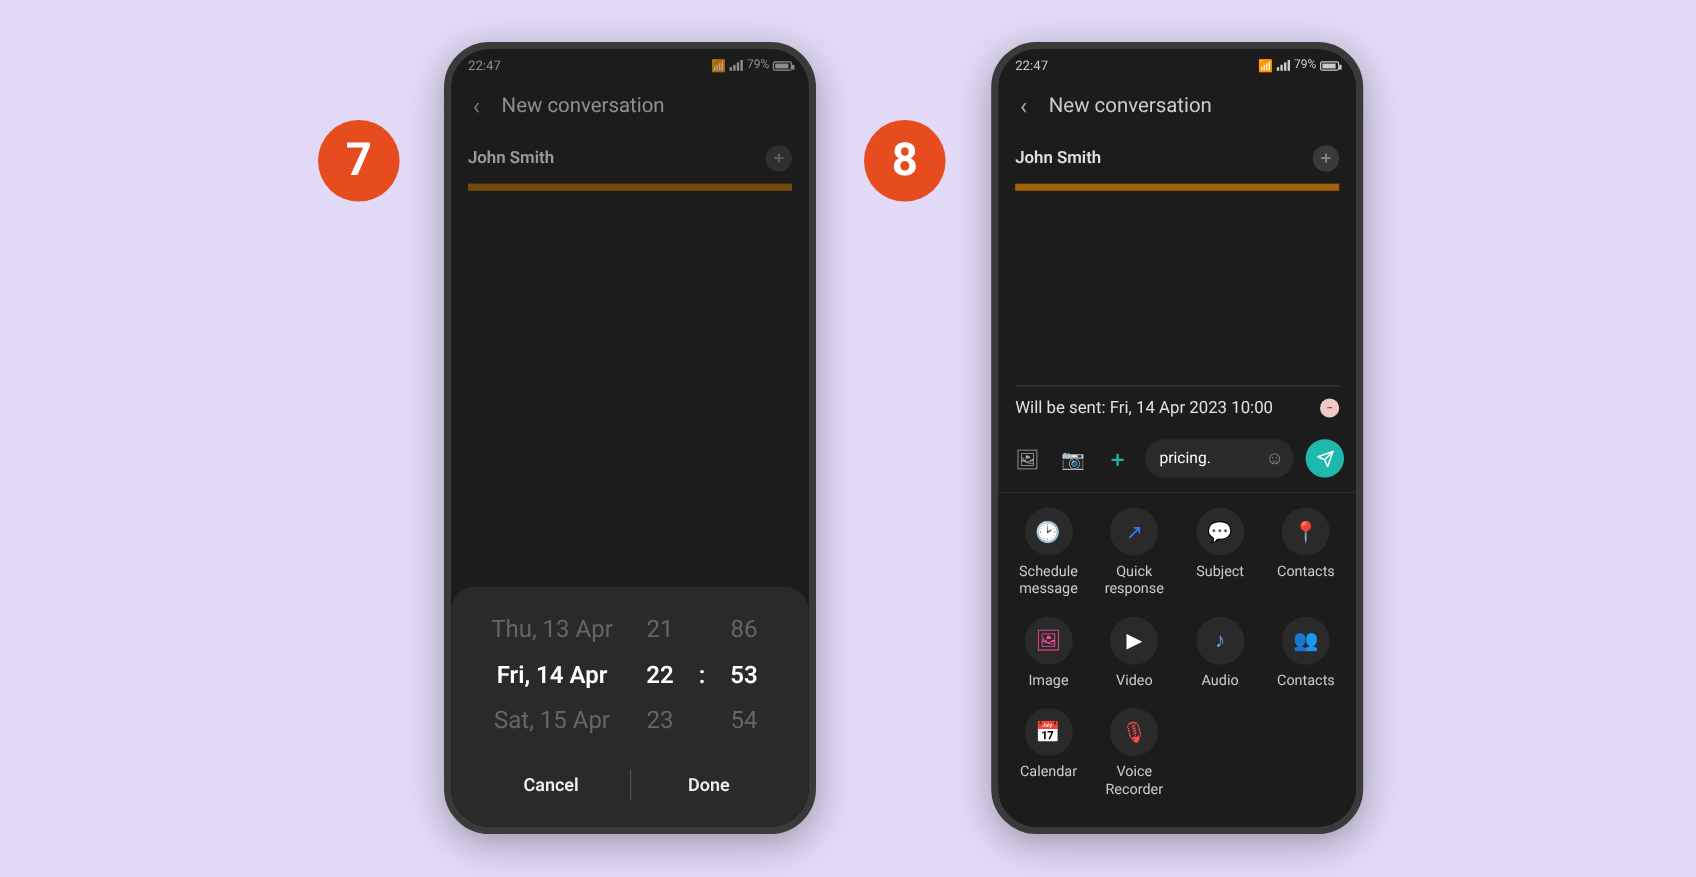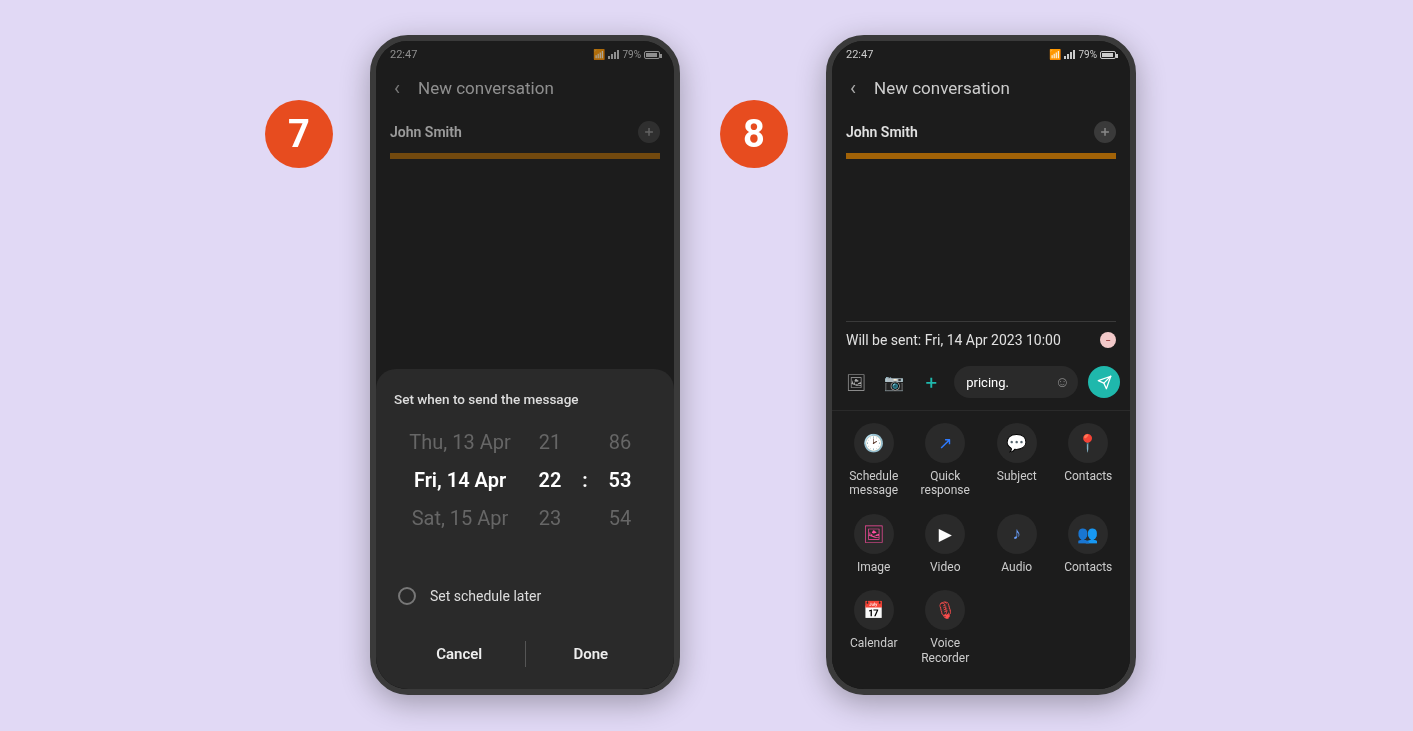--- a/index.html
+++ b/index.html
@@ -166,21 +166,20 @@
     <div class="header">
       <span class="back-arrow">‹</span>
       <span>New conversation</span>
     </div>
     <div class="recipient-row">
       <span>John Smith</span>
       <span class="add-btn">＋</span>
     </div>
 
     <div class="sheet">
-      <div class="sheet-title">Set when to send the message</div>
       <div class="picker">
         <div class="picker-col date">
           <span class="picker-item">Thu, 13 Apr</span>
           <span class="picker-item sel">Fri, 14 Apr</span>
           <span class="picker-item">Sat, 15 Apr</span>
         </div>
         <div class="picker-col">
           <span class="picker-item">21</span>
           <span class="picker-item sel">22</span>
           <span class="picker-item">23</span>
@@ -188,24 +187,20 @@
         <div class="picker-col" style="flex:0 0 10px;">
           <span class="picker-item"></span>
           <span class="picker-item sel">:</span>
           <span class="picker-item"></span>
         </div>
         <div class="picker-col">
           <span class="picker-item">86</span>
           <span class="picker-item sel">53</span>
           <span class="picker-item">54</span>
         </div>
-      </div>
-      <div class="radio-row">
-        <span class="radio"></span>
-        <span class="radio-label">Set schedule later</span>
       </div>
       <div class="sheet-actions">
         <div class="sheet-btn">Cancel</div>
         <div class="sheet-div"></div>
         <div class="sheet-btn">Done</div>
       </div>
     </div>
   </div>
 </div>
 

